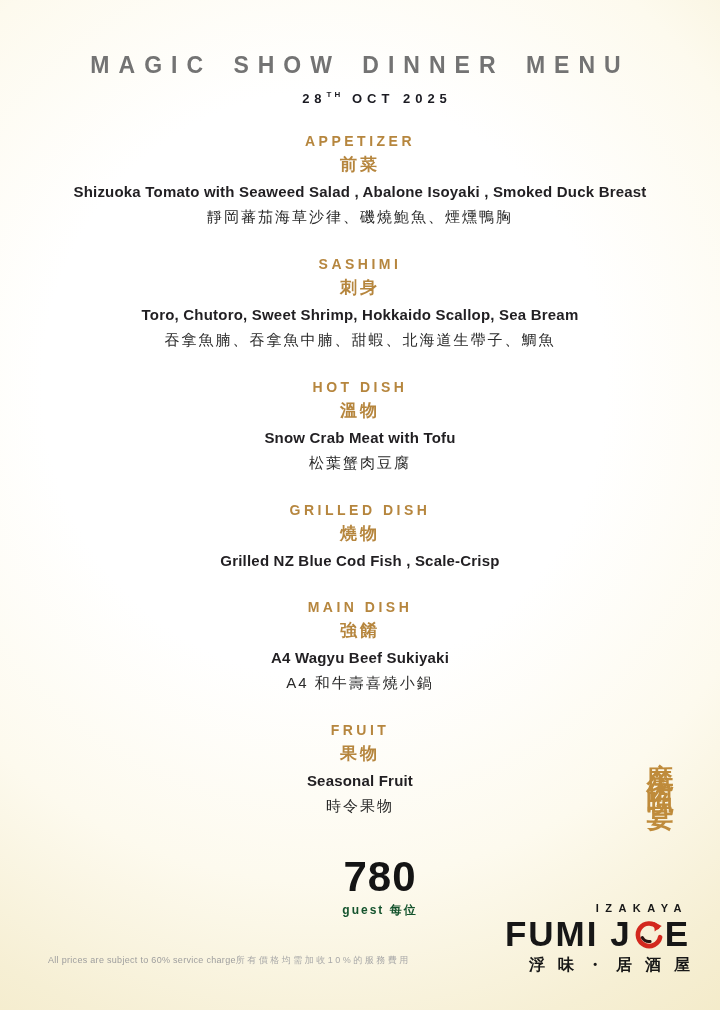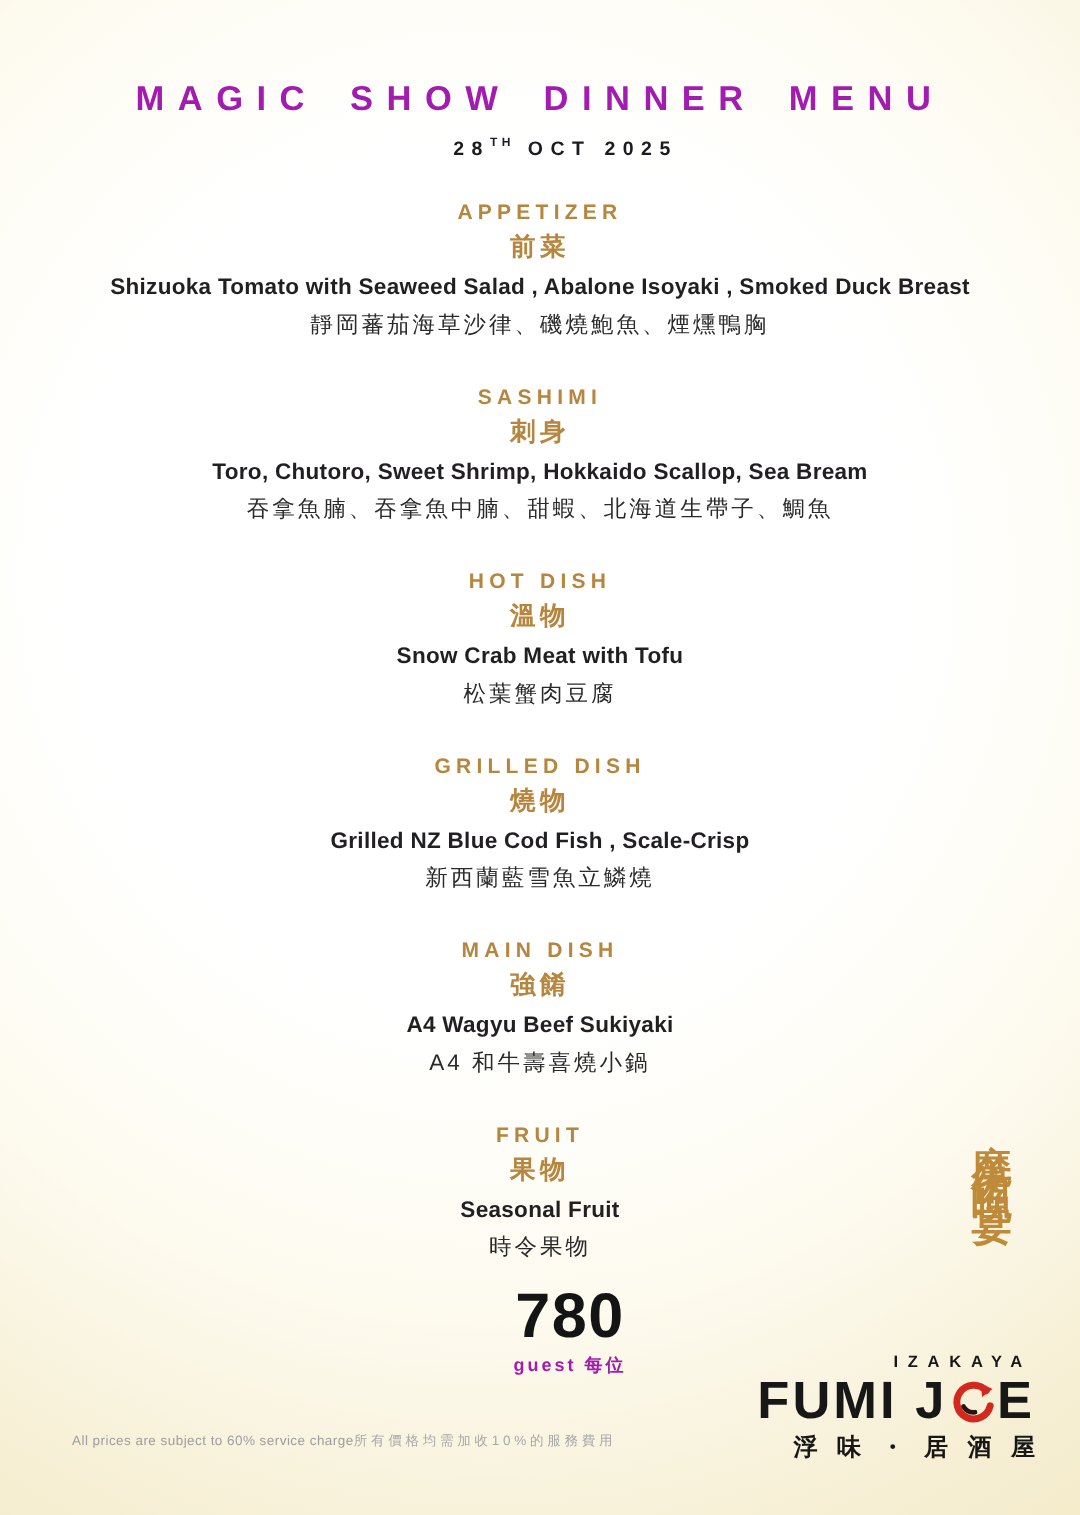--- a/index.html
+++ b/index.html
@@ -14,21 +14,21 @@
         #fdfaee 58%,
         #f6efd4 78%,
         #f1e6bd 100%);
     color: #1e1c20;
   }
   .page { position: absolute; inset: 0; }
 
   
   .header { position: absolute; top: 52px; left: 0; right: 0; text-align: center; }
   .title {
-    color: #a21caf;
+    color: #737373;
     font-size: 23px; font-weight: 800;
     letter-spacing: 9px; word-spacing: 6px;
     white-space: nowrap;
     text-align: center;
   }
   .date {
     margin-top: 11px;
     color: #1b1b22;
     font-size: 13px; font-weight: 800;
     letter-spacing: 5px;
@@ -52,21 +52,21 @@
     letter-spacing: 0.2px; line-height: 23px; margin-top: 3px;
   }
   .sec-zh-desc {
     color: #2a2a2a; font-size: 15px; font-weight: 500;
     letter-spacing: 2px; line-height: 24px; margin-top: 2px;
   }
 
   
   .price-block { position: absolute; top: 856px; left: 0; right: 0; text-align: center; padding-left: 40px; }
   .price-amount { font-size: 42px; font-weight: 700; letter-spacing: 1px; color: #141414; line-height: 42px; }
-  .price-unit { margin-top: 4px; font-size: 12px; font-weight: 700; letter-spacing: 2px; color: #a21caf; }
+  .price-unit { margin-top: 4px; font-size: 12px; font-weight: 700; letter-spacing: 2px; color: #14532d; }
 
   
   .side-banner {
     position: absolute; top: 741px; right: 42px;
     writing-mode: vertical-rl; text-orientation: upright;
     color: #bf8b3b;
     font-family: "DejaVu Serif", "Liberation Serif", serif;
     font-size: 27px; font-weight: 800;
     letter-spacing: 13px;
   }
@@ -130,21 +130,20 @@
       <div class="sec-en-title">HOT DISH</div>
       <div class="sec-zh-title">溫物</div>
       <div class="sec-en-desc">Snow Crab Meat with Tofu</div>
       <div class="sec-zh-desc">松葉蟹肉豆腐</div>
     </div>
 
     <div class="section">
       <div class="sec-en-title">GRILLED DISH</div>
       <div class="sec-zh-title">燒物</div>
       <div class="sec-en-desc">Grilled NZ Blue Cod Fish , Scale-Crisp</div>
-      <div class="sec-zh-desc">新西蘭藍雪魚立鱗燒</div>
     </div>
 
     <div class="section">
       <div class="sec-en-title">MAIN DISH</div>
       <div class="sec-zh-title">強餚</div>
       <div class="sec-en-desc">A4 Wagyu Beef Sukiyaki</div>
       <div class="sec-zh-desc">A4 和牛壽喜燒小鍋</div>
     </div>
 
     <div class="section">

